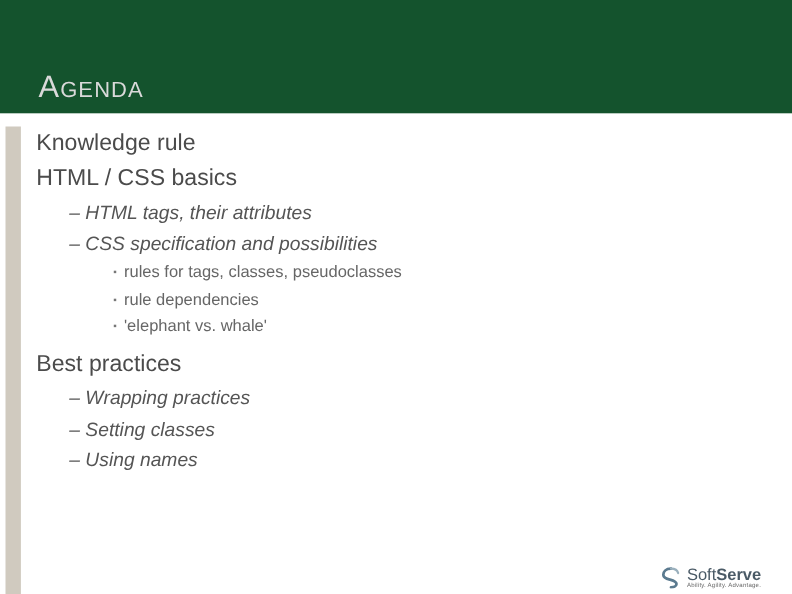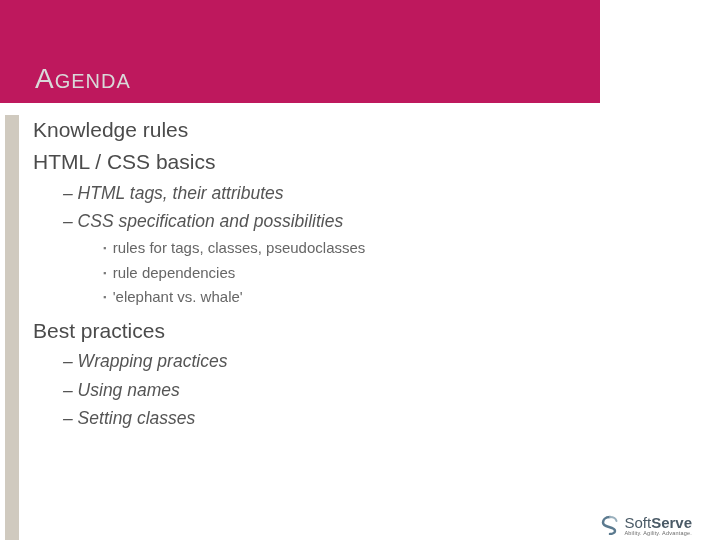--- a/index.html
+++ b/index.html
@@ -1,18 +1,18 @@
 <!DOCTYPE html>
 <html><head>
 <meta charset="utf-8">
 <style>
   * { margin: 0; padding: 0; box-sizing: border-box; }
   html, body { width: 720px; height: 540px; font-family: Verdana, Geneva, sans-serif; background: #fff; overflow: hidden; }
   .slide { position: relative; width: 720px; height: 540px; }
-  .top-bar { position: absolute; top: 0; left: 0; width: 600px; height: 103px; background: #be185d; }
+  .top-bar { position: absolute; top: 0; left: 0; width: 720px; height: 103px; background: #14532d; }
   .title { position: absolute; left: 35px; bottom: 8px; font-size: 28px; color: #d9d9d9; letter-spacing: 1px; font-variant: small-caps; }
   .left-bar { position: absolute; top: 115px; left: 5px; width: 14px; height: 425px; background: #d0cabf; }
   .content { position: absolute; top: 116px; left: 33px; width: 640px; color: #555; }
   .lvl1 { font-size: 21px; color: #4b4b4b; margin-bottom: 4px; line-height: 1.35; }
   .lvl2 { font-size: 17.5px; color: #555; margin-left: 30px; margin-bottom: 3px; line-height: 1.45; font-style: italic; }
   .lvl2::before { content: "– "; }
   .lvl3 { font-size: 15px; color: #666; margin-left: 70px; margin-bottom: 2px; line-height: 1.5; }
   .lvl3::before { content: "▪ "; font-size: 9px; position: relative; top: -2px; margin-right: 4px; color: #777; }
   .gap { height: 6px; }
   .logo { position: absolute; right: 28px; bottom: 4px; display: flex; align-items: center; gap: 4px; }
@@ -25,32 +25,32 @@
 </head>
 <body>
 
 <div class="slide">
   <div class="top-bar">
     <div class="title">Agenda</div>
   </div>
   <div class="left-bar"></div>
 
   <div class="content">
-    <div class="lvl1">Knowledge rules</div>
+    <div class="lvl1">Knowledge rule</div>
     <div class="lvl1">HTML / CSS basics</div>
     <div class="lvl2">HTML tags, their attributes</div>
     <div class="lvl2">CSS specification and possibilities</div>
     <div class="lvl3">rules for tags, classes, pseudoclasses</div>
     <div class="lvl3">rule dependencies</div>
     <div class="lvl3">'elephant vs. whale'</div>
     <div class="gap"></div>
     <div class="lvl1">Best practices</div>
     <div class="lvl2">Wrapping practices</div>
+    <div class="lvl2">Setting classes</div>
     <div class="lvl2">Using names</div>
-    <div class="lvl2">Setting classes</div>
   </div>
 
   <div class="logo">
     <svg class="logo-mark" viewBox="0 0 40 40">
       <path d="M20 4 C10 4 6 10 6 15 C6 20 10 22 18 24 C26 26 30 28 30 32 C30 36 24 38 20 38" stroke="#5b7a8f" stroke-width="5" fill="none" stroke-linecap="round"></path>
       <path d="M20 4 C28 4 32 8 33 12" stroke="#9ab0bd" stroke-width="4" fill="none" stroke-linecap="round"></path>
     </svg>
     <div class="logo-text">
       <div class="logo-main"><span>Soft</span><b>Serve</b></div>
       <div class="logo-tag">Ability. Agility. Advantage.</div>

